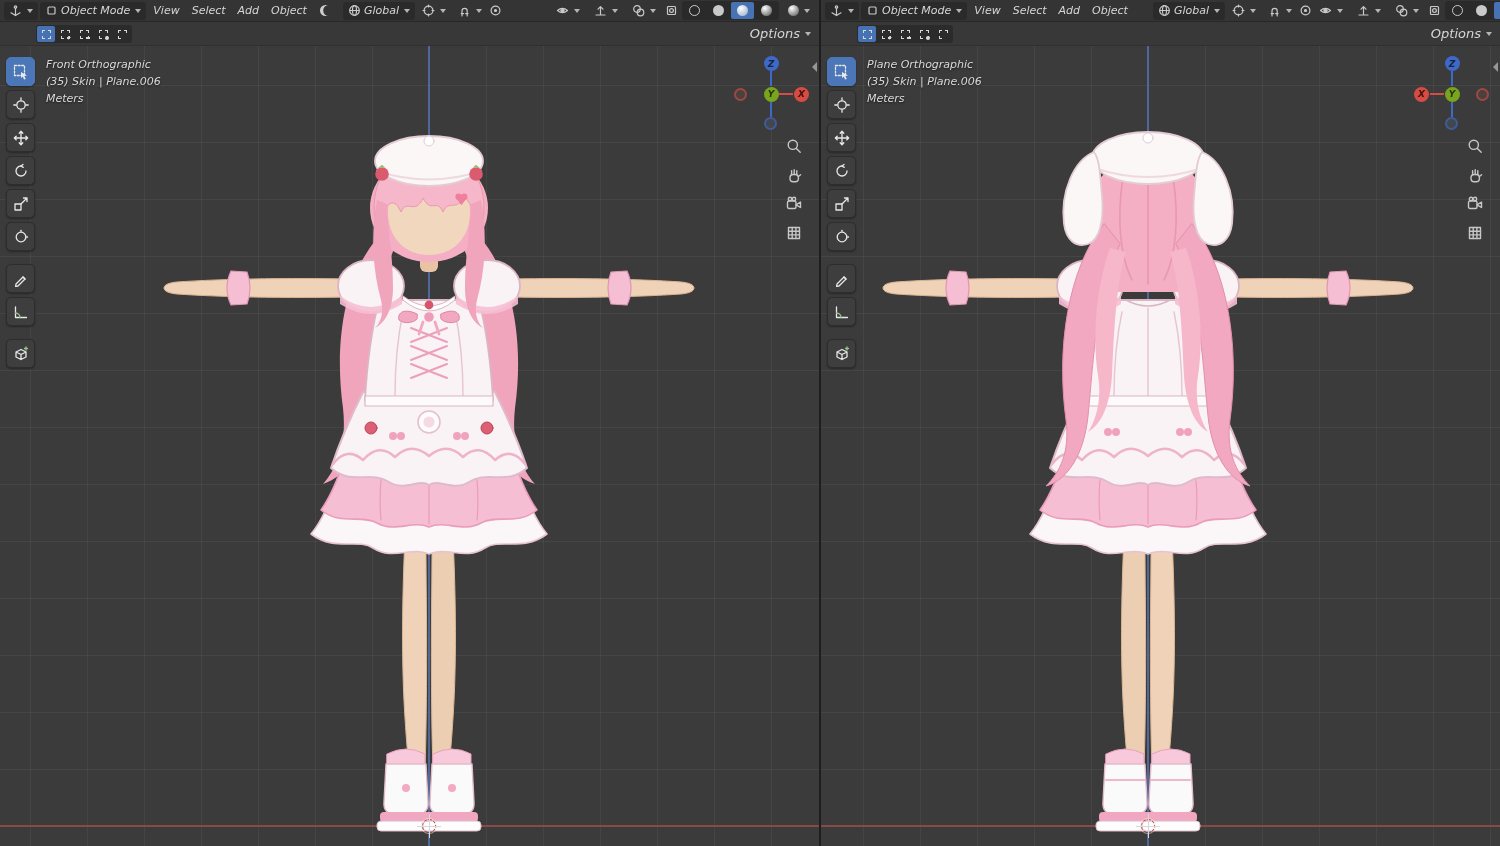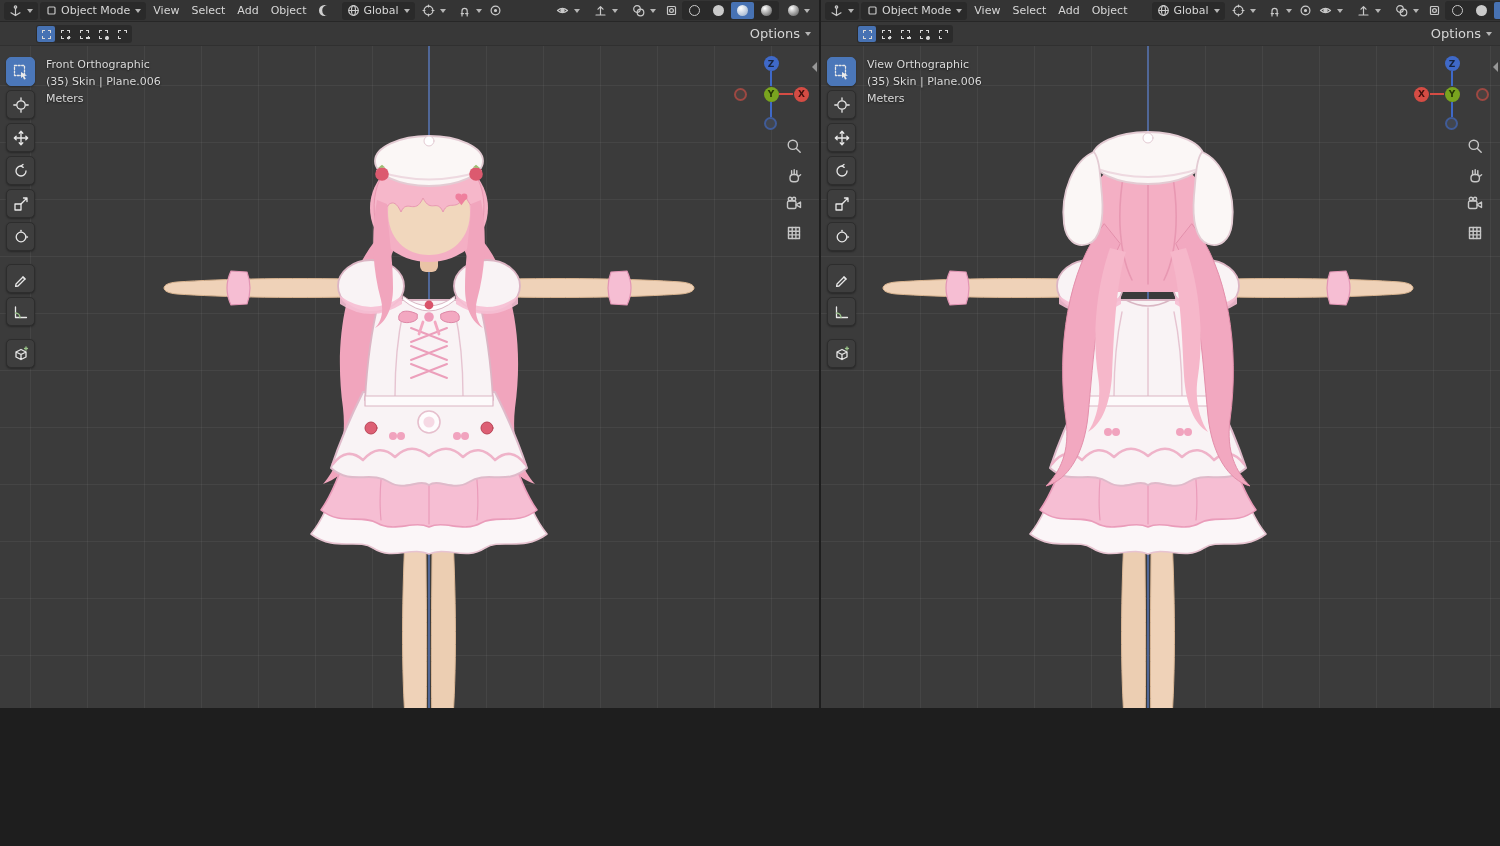--- a/index.html
+++ b/index.html
@@ -1,19 +1,19 @@
 <!DOCTYPE html>
 <html><head>
 <meta charset="utf-8">
 <style>
   *{margin:0;padding:0;box-sizing:border-box;}
   html,body{width:1500px;height:846px;overflow:hidden;}
   body{background:#1e1e1e;font-family:"DejaVu Sans",sans-serif;position:relative;color:#d6d6d6;}
 
-  .panel{position:absolute;top:0;height:708px;background:#84cc16;overflow:hidden;}
+  .panel{position:absolute;top:0;height:846px;background:#84cc16;overflow:hidden;font-style:italic;}
   .panel.p-left{left:0;width:819px;}
   .panel.p-right{left:821px;width:679px;}
 
   
   .hdr{position:relative;height:22px;background:#343434;border-bottom:1px solid #272727;
        display:flex;align-items:center;gap:2px;padding:0 4px;font-size:11px;color:#d6d6d6;
        white-space:nowrap;overflow:hidden;}
   .hbtn{display:flex;align-items:center;gap:3px;padding:1px 5px;border-radius:3px;height:18px;}
   .hbtn.dd{background:#2a2a2a;}
   .menu{padding:1px 5px;border-radius:3px;height:18px;display:flex;align-items:center;}
@@ -684,21 +684,21 @@
       <div class="tgap"></div>
       <div class="tool">
           <svg width="16" height="16">
             <path d="M3,6 L8,3.5 L13,6 L13,11 L8,13.5 L3,11 Z M3,6 L8,8.5 L13,6 M8,8.5 V13.5"></path>
             <path d="M11.5,2.5 h3 M13,1 v3" stroke="#9ac489"></path>
           </svg>
         </div>
     </div>
 
     <div class="vplabels">
-      <div>View Orthographic</div>
+      <div>Plane Orthographic</div>
       <div>(35) Skin | Plane.006</div>
       <div>Meters</div>
     </div>
 
     <div class="gizmo">
       <div class="gz-line gz-v1"></div>
       <div class="gz-line gz-v2"></div>
       <div class="gz-line gz-hL"></div>
       <div class="gz-ball gz-z">Z</div>
       <div class="gz-ball gz-y">Y</div>

